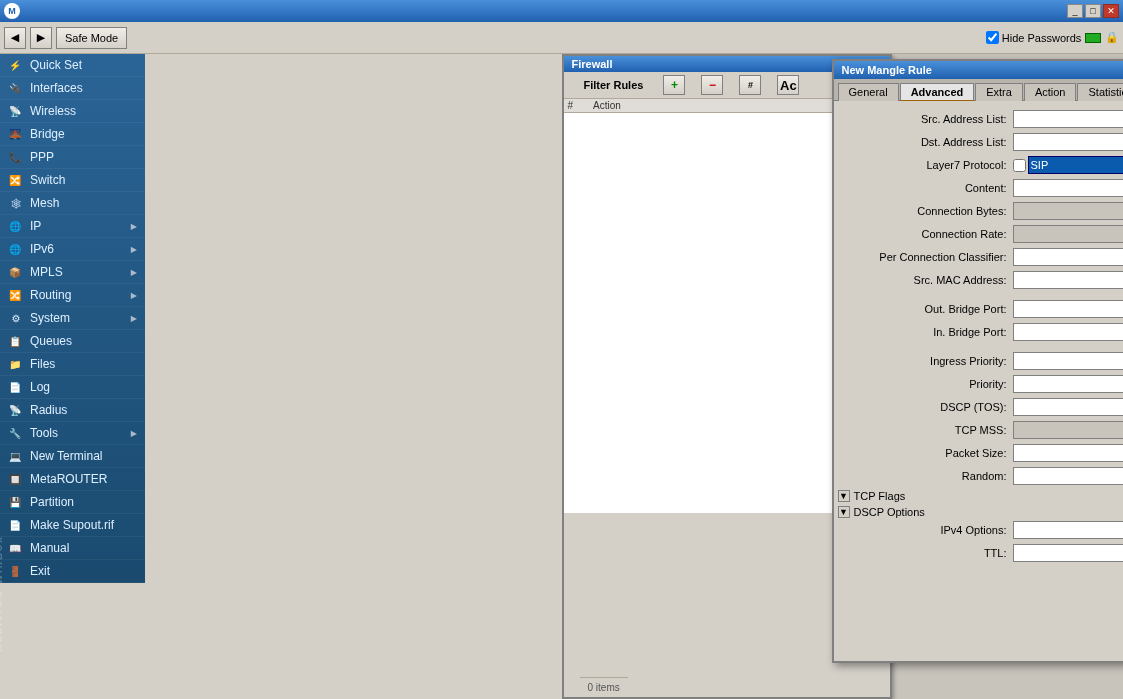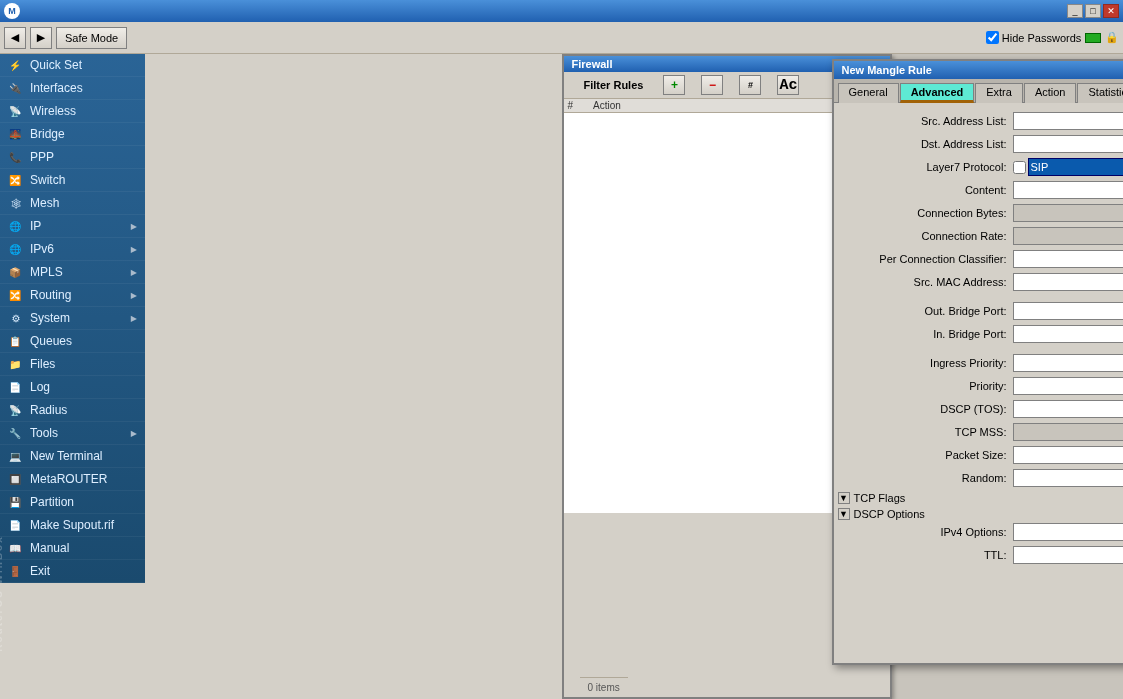--- a/index.html
+++ b/index.html
@@ -158,22 +158,22 @@
       border: 1px solid #808080;
       border-bottom: none;
       background: #c8c4bc;
       cursor: pointer;
       font-size: 11px;
       color: #000;
       position: relative;
       top: 1px;
     }
     .tab.active {
-      background: #5eead4;
-      border-bottom: 3px solid #a16207;
+      background: #e5e5e5;
+      border-bottom: 1px solid #a16207;
       font-weight: bold;
       z-index: 1;
     }
 
     
     .form-area {
       padding: 8px 4px;
       background: #d4d0c8;
       height: 560px;
       overflow-y: auto;
@@ -415,21 +415,21 @@
 
   <div class="content-area">
 
     <div class="firewall-panel">
       <div class="panel-title">Firewall</div>
       <div class="panel-toolbar">
         <span style="font-size:11px;font-weight:bold;margin-right:4px;">Filter Rules</span>
         <div class="toolbar-btn" style="color:#008800;">+</div>
         <div class="toolbar-btn red">−</div>
         <div class="toolbar-btn" style="font-size:9px;">#</div>
-        <div class="toolbar-btn" style="font-size:15px;font-family:Liberation Mono, monospace;">Ac</div>
+        <div class="toolbar-btn" style="font-size:13px;">Ac</div>
       </div>
       <div class="panel-col-header">
         <span>#</span>
         <span style="margin-left:20px;">Action</span>
       </div>
       <div style="flex:1;background:#fff;min-height:400px;"></div>
       <div class="panel-items-count">0 items</div>
     </div>
 
     <div class="dialog">

